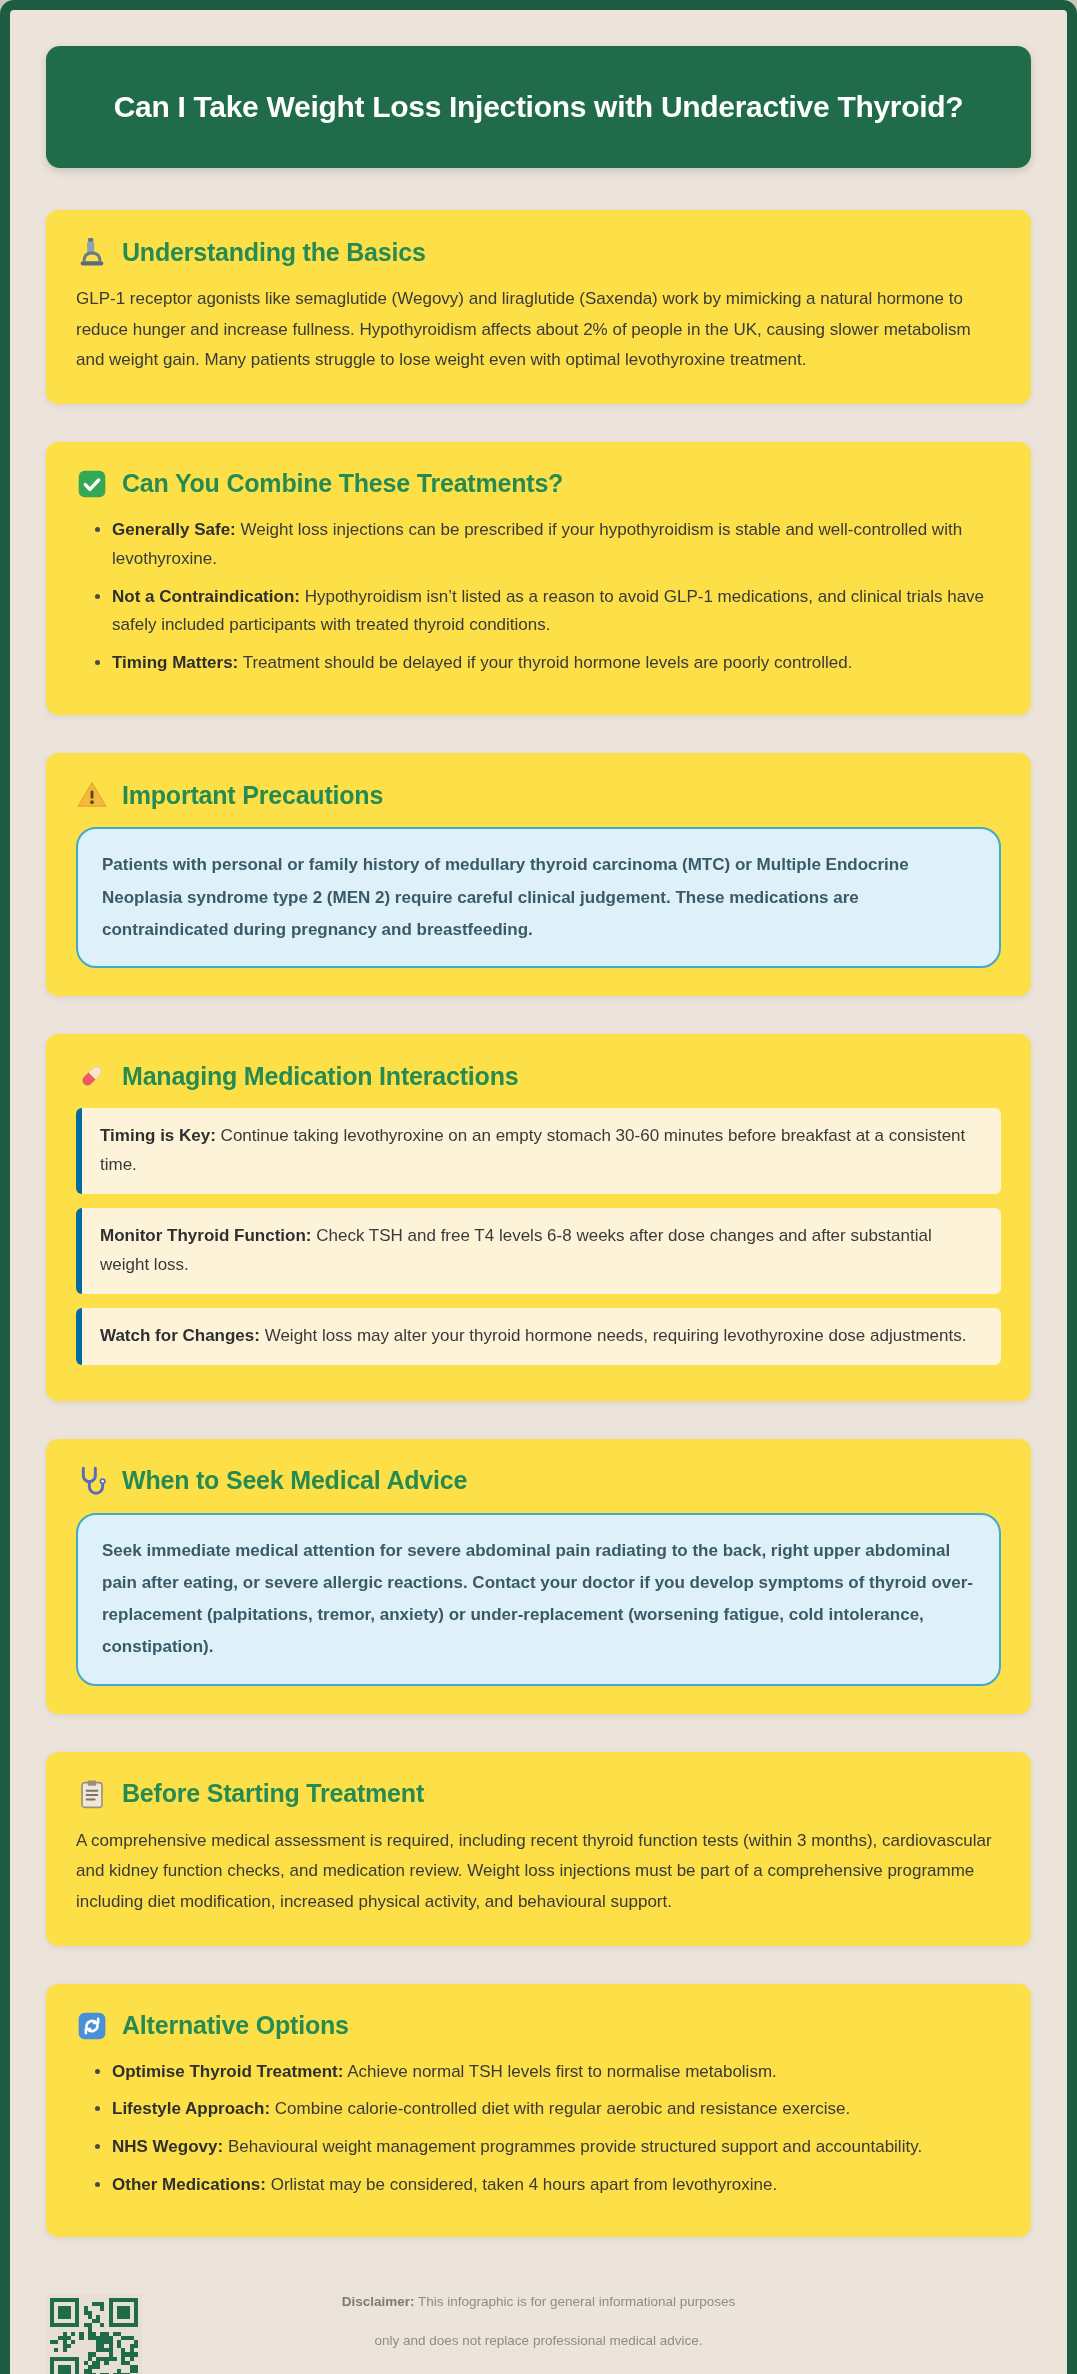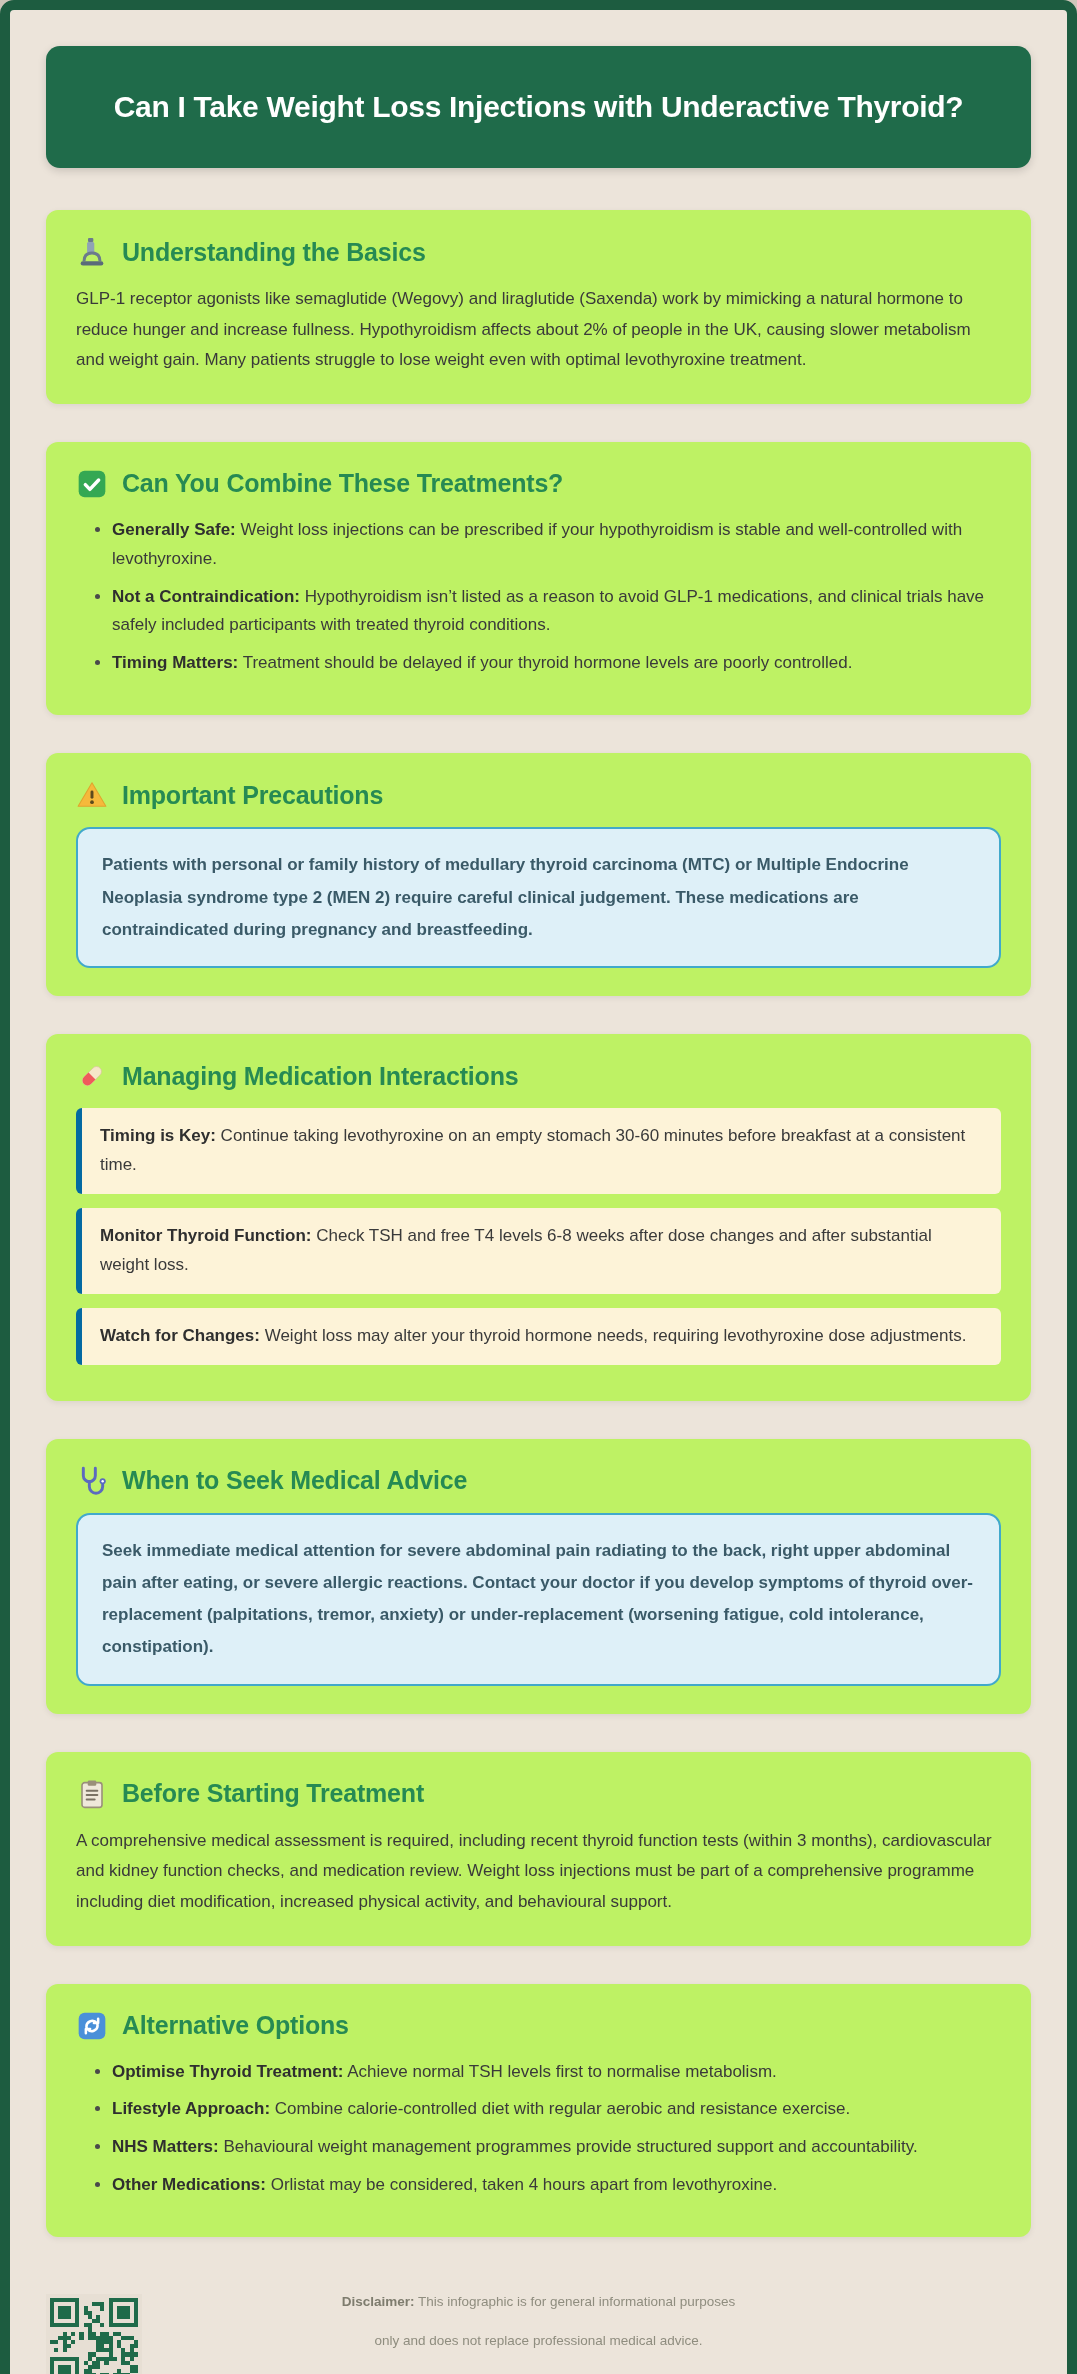--- a/index.html
+++ b/index.html
@@ -26,21 +26,21 @@
     box-shadow: 0 3px 8px rgba(0,0,0,0.15);
   }
   .header h1 {
     color: #ffffff;
     font-size: 30px;
     font-weight: bold;
     letter-spacing: -0.3px;
   }
 
   .card {
-    background: #bef264;
+    background: #fde047;
     border-radius: 12px;
     padding: 26px 30px 28px 30px;
     margin-bottom: 38px;
     box-shadow: 0 2px 6px rgba(0,0,0,0.07);
   }
 
   .sec-head {
     display: flex;
     align-items: center;
     gap: 14px;
@@ -67,21 +67,21 @@
     font-size: 17px;
     line-height: 1.7;
   }
   ul.list li { margin-bottom: 9px; }
   ul.list li::marker { color: #4a4a4a; }
   ul.list strong { color: #2f2f2f; }
 
   .callout-blue {
     background: #def0f8;
     border: 2px solid #41a9cb;
-    border-radius: 14px;
+    border-radius: 20px;
     padding: 20px 24px;
     color: #3a5a68;
     font-weight: bold;
     font-size: 17px;
     line-height: 1.9;
     margin-top: 6px;
   }
 
   .callout-yellow {
     background: #fdf3d8;
@@ -230,21 +230,21 @@
           <path d="M8 13.5a4.3 4.3 0 0 1 7.6-3.6M16 10.5a4.3 4.3 0 0 1-7.6 3.6" stroke="#ffffff" stroke-width="1.9" fill="none" stroke-linecap="round"></path>
           <path d="M16.6 6.6v3.2h-3.2" stroke="#ffffff" stroke-width="1.9" fill="none" stroke-linecap="round" stroke-linejoin="round"></path>
           <path d="M7.4 17.4v-3.2h3.2" stroke="#ffffff" stroke-width="1.9" fill="none" stroke-linecap="round" stroke-linejoin="round"></path>
         </svg>
       </span>
       <h2>Alternative Options</h2>
     </div>
     <ul class="list">
       <li><strong>Optimise Thyroid Treatment:</strong><span> Achieve normal TSH levels first to normalise metabolism.</span></li>
       <li><strong>Lifestyle Approach:</strong><span> Combine calorie-controlled diet with regular aerobic and resistance exercise.</span></li>
-      <li><strong>NHS Matters:</strong><span> Behavioural weight management programmes provide structured support and accountability.</span></li>
+      <li><strong>NHS Wegovy:</strong><span> Behavioural weight management programmes provide structured support and accountability.</span></li>
       <li><strong>Other Medications:</strong><span> Orlistat may be considered, taken 4 hours apart from levothyroxine.</span></li>
     </ul>
   </div>
 
   <div class="footer">
     <div class="qr">
       <svg viewBox="0 0 21 21">
           <rect x="0" y="0" width="1" height="1"></rect>
           <rect x="1" y="0" width="1" height="1"></rect>
           <rect x="2" y="0" width="1" height="1"></rect>

